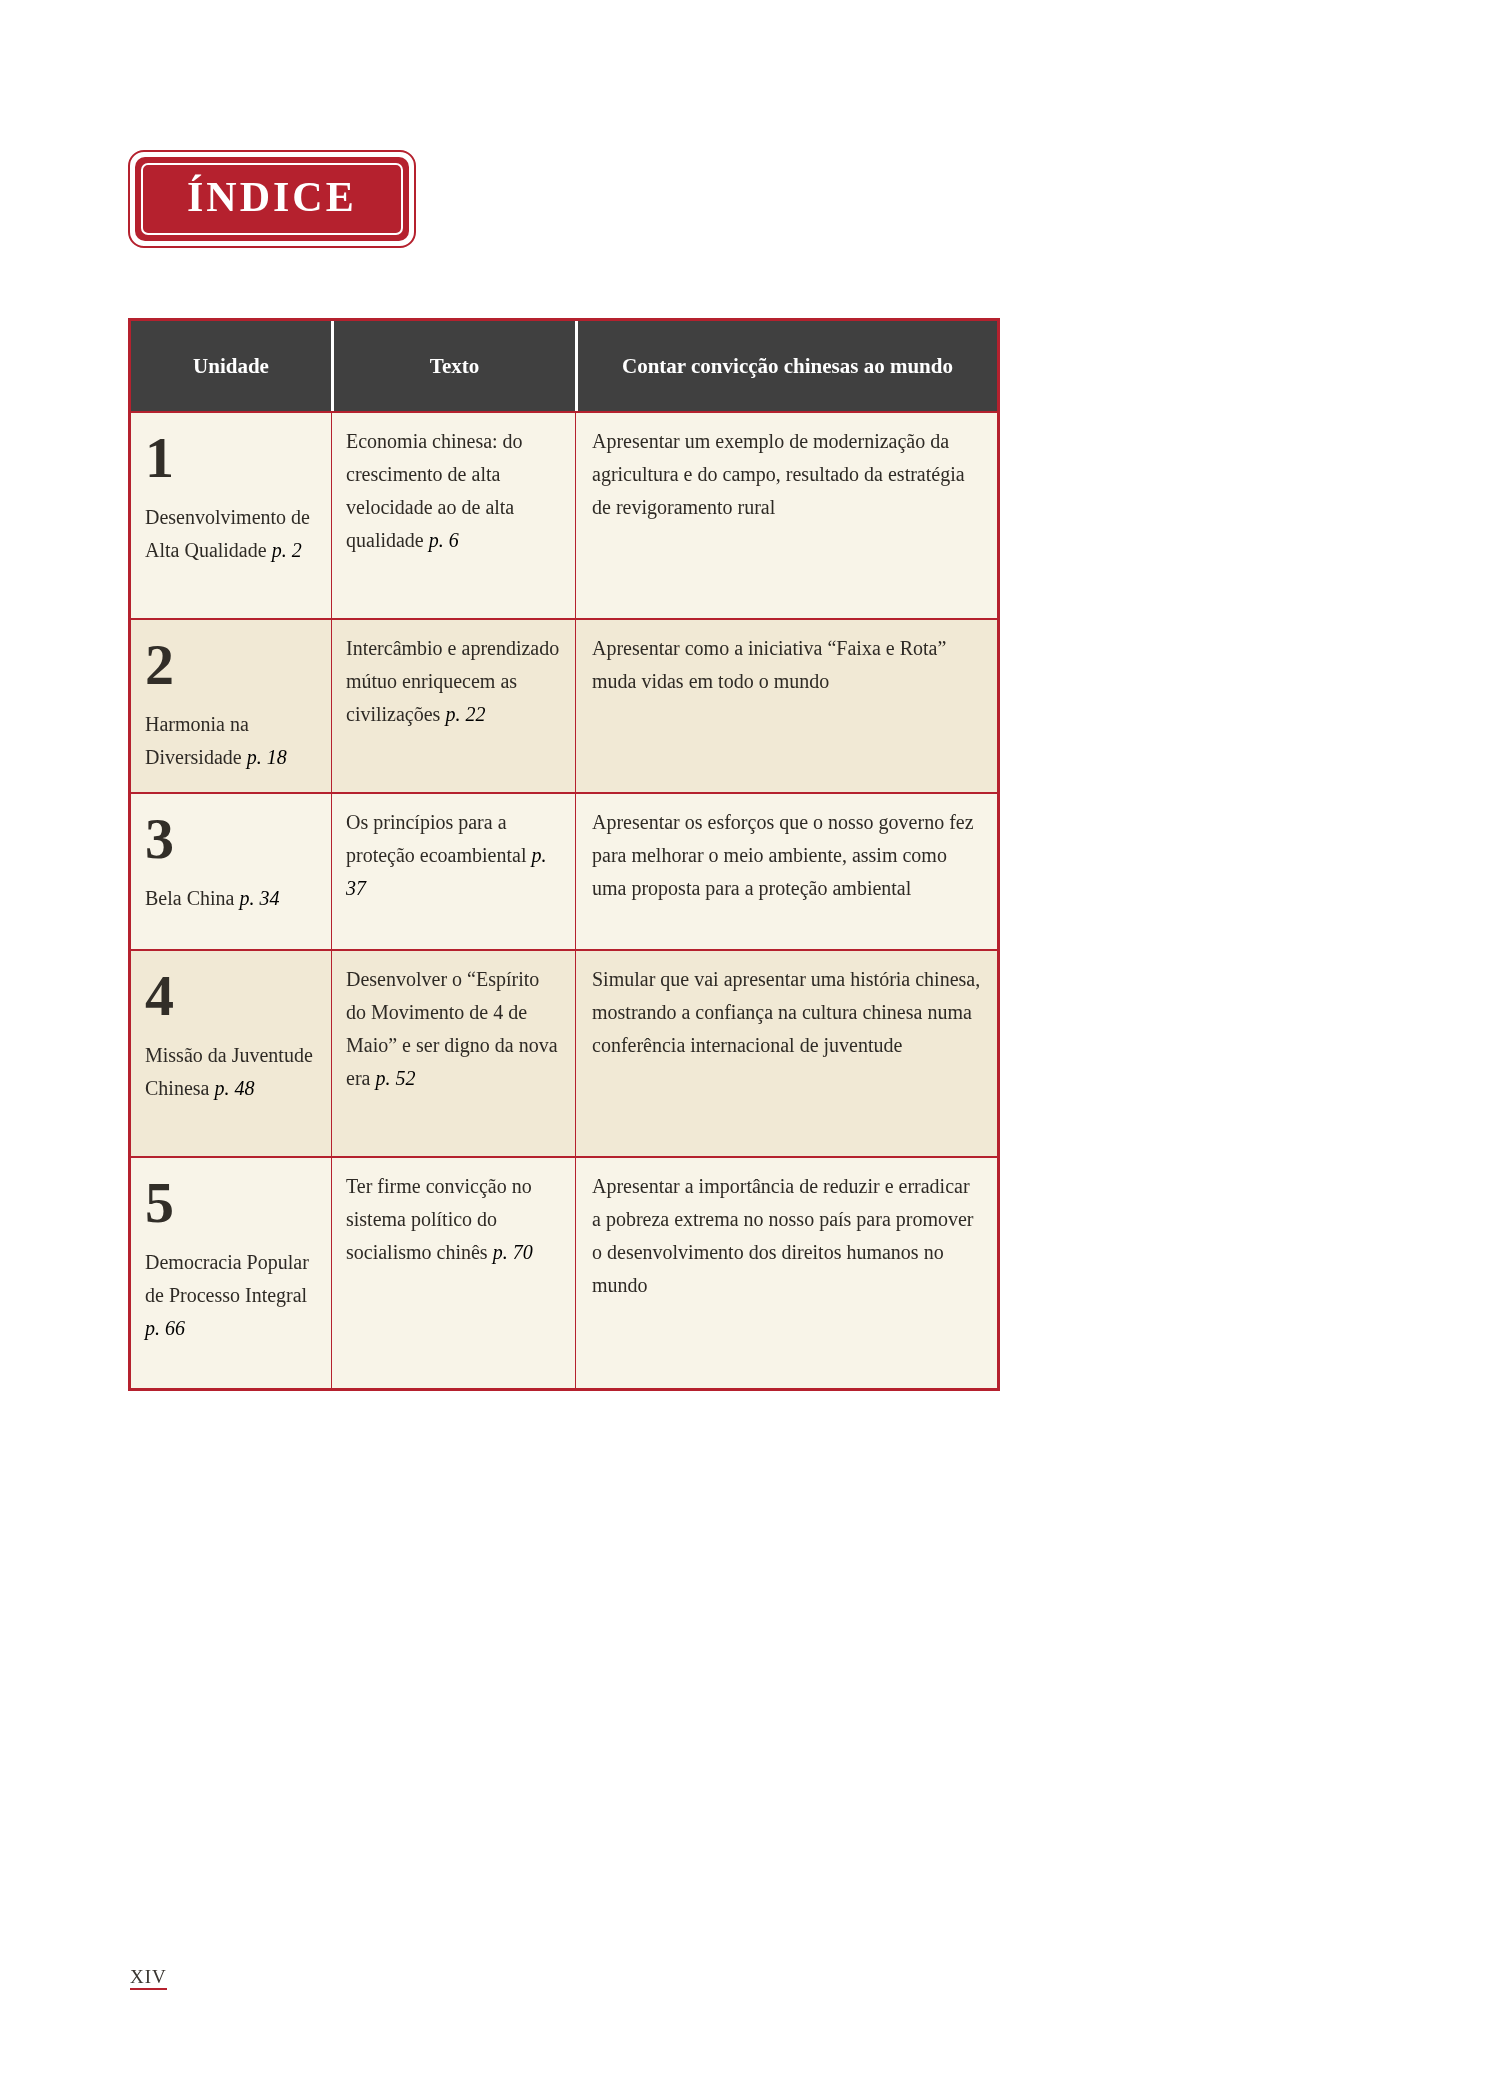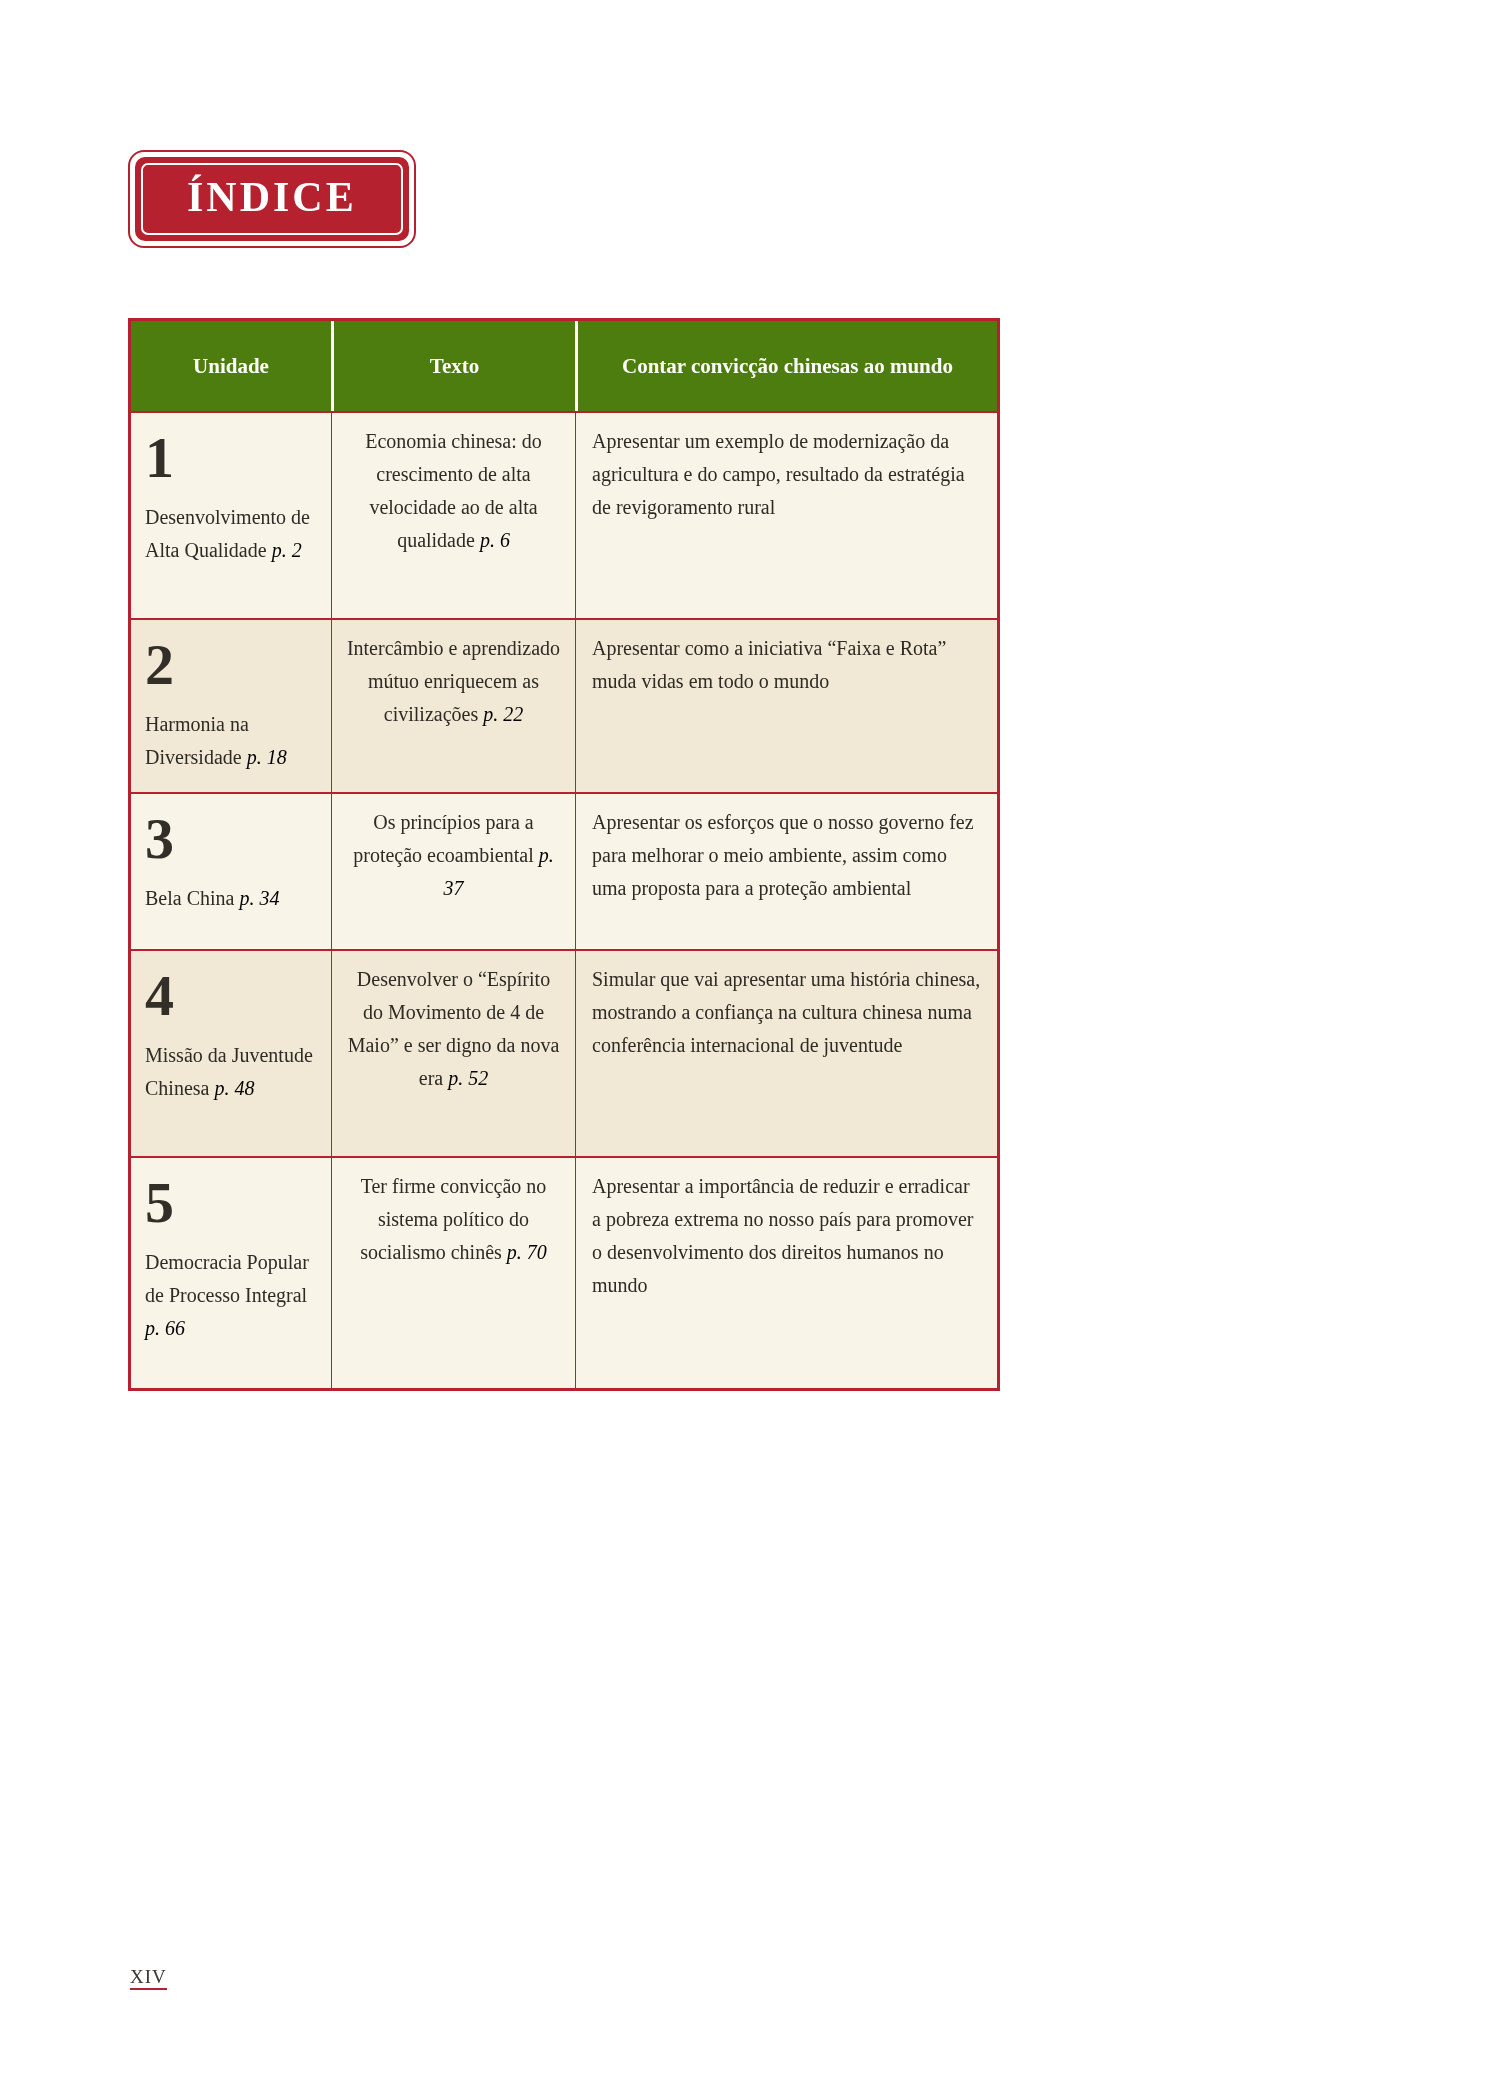--- a/index.html
+++ b/index.html
@@ -55,21 +55,21 @@
     width: 872px;
     box-sizing: border-box;
     border: 3px solid #b5212e;
     background: #ffffff;
   }
   .t-row {
     display: grid;
     grid-template-columns: 200px 244px 1fr;
   }
   .t-row.head {
-    background: #4d7c0f;
+    background: #404040;
     min-height: 90px;
   }
   .t-row.head .cell {
     display: flex;
     align-items: center;
     justify-content: center;
     color: #ffffff;
     font-weight: 700;
     font-size: 21px;
     text-align: center;
@@ -105,21 +105,20 @@
   }
   .unit-number {
     font-size: 58px;
     font-weight: 700;
     line-height: 1;
     color: #322e28;
     margin-bottom: 14px;
   }
   .texto-cell {
     padding: 12px 14px 12px 14px;
-    text-align: center;
   }
   .desc-cell {
     padding: 12px 16px 28px 16px;
   }
   .pageref {
     color: #000000;
     font-style: italic;
   }
 
   

